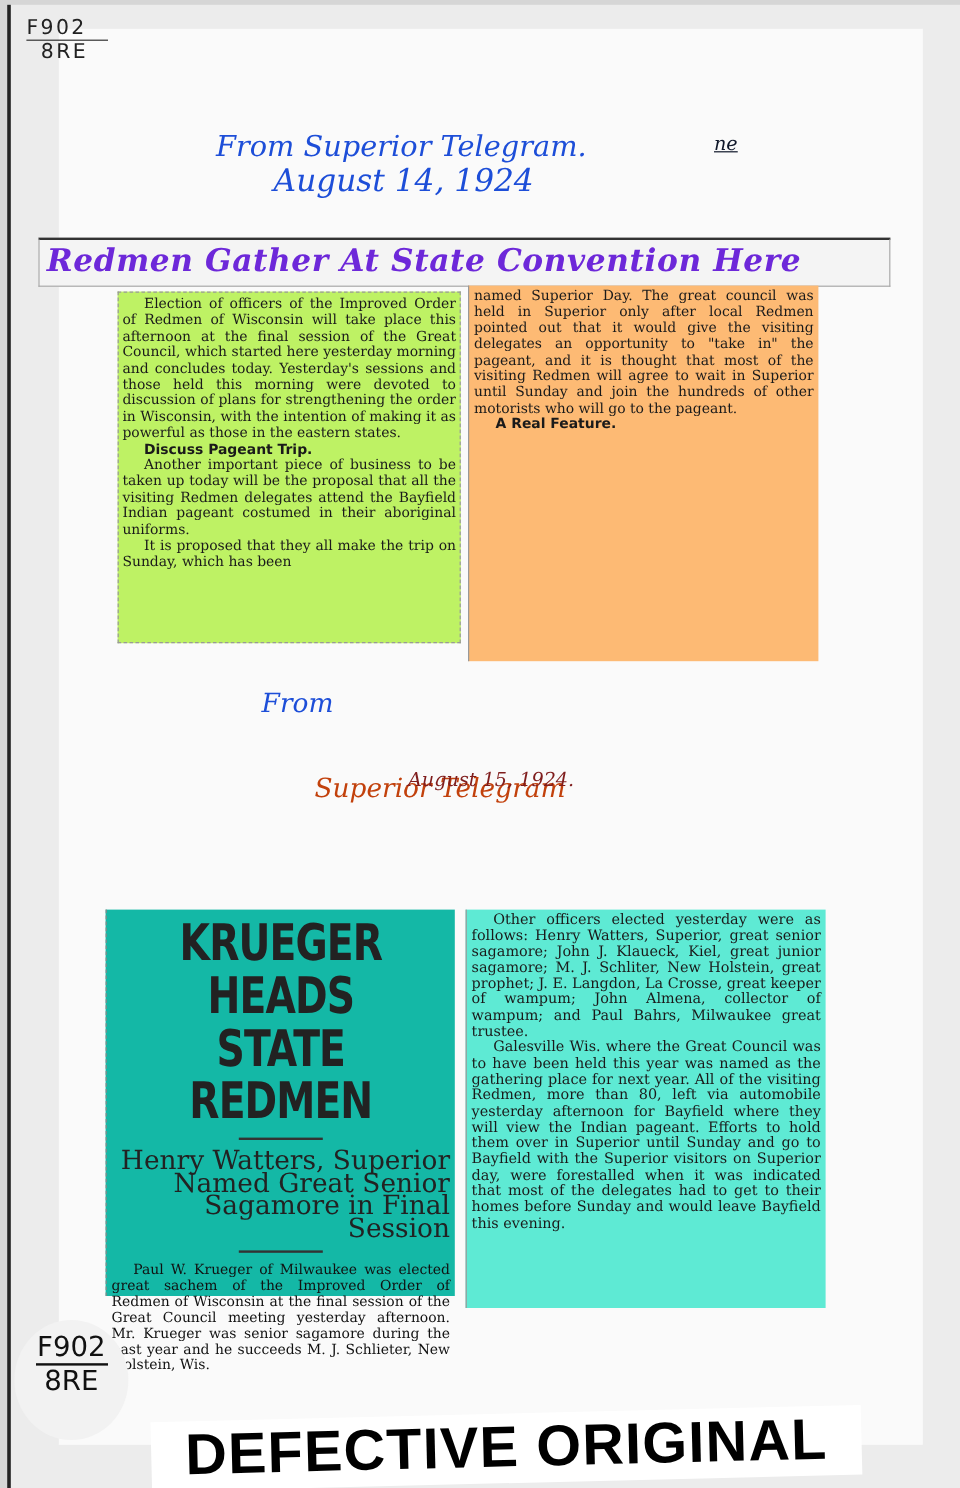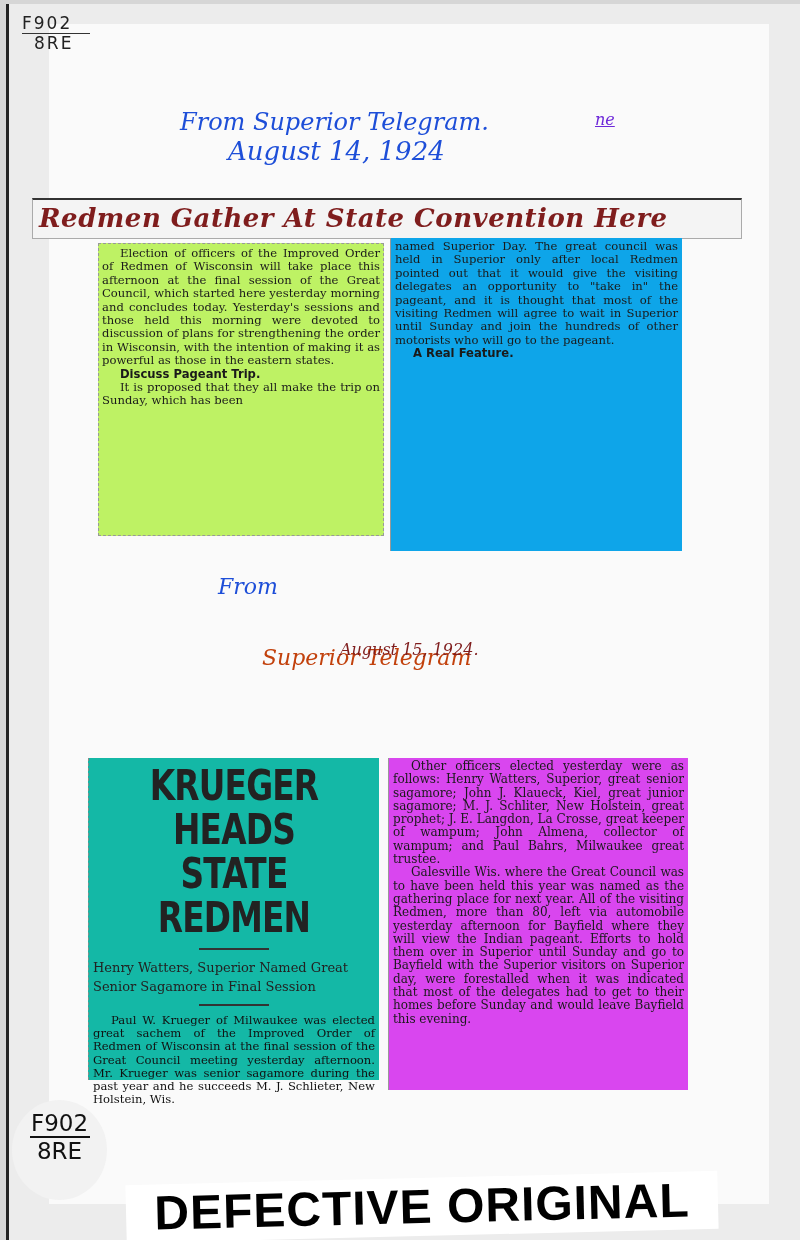--- a/index.html
+++ b/index.html
@@ -23,57 +23,57 @@
     font-family:"DejaVu Sans", sans-serif; font-size:17px; color:#222; line-height:18px;
     letter-spacing:2px;
   }
   .stamp-top .num { display:block; border-bottom:1px solid #333; padding-bottom:1px; width:68px; }
   .stamp-top .sub { display:block; padding-left:12px; }
   .hand {
     position:absolute; font-family:"DejaVu Serif", serif; font-style:italic; color:#1d4ed8;
   }
   .hand1 { left:180px; top:108px; font-size:24px; }
   .hand2 { left:228px; top:136px; font-size:26px; }
-  .hand-mark { left:595px; top:110px; font-size:16px; color:#6d28d9;text-decoration:underline; }
+  .hand-mark { left:595px; top:110px; font-size:16px; color:#0f172a;text-decoration:underline; }
   .hand3 { left:218px; top:574px; font-size:22px; }
   .hand4 { left:262px; top:610px; font-size:22px; color:#c2410c;margin-top:35px; }
   .hand5 { left:340px; top:640px; font-size:16px; color:#7f1d1d; }
 
   .clip1-head {
     position:absolute; left:32px; top:198px; width:708px; height:38px;
     background:#f4f4f4; border:1px solid #aaa; border-top:2px solid #333;
   }
   .clip1-head span {
     display:block; font-family:"DejaVu Serif", serif; font-weight:bold; font-style:italic;
-    font-size:26px; padding-left:6px; line-height:36px; color:#7f1d1d; letter-spacing:0.5px;
+    font-size:26px; padding-left:6px; line-height:36px; color:#6d28d9; letter-spacing:0.5px;
   }
   .col {
     position:absolute; font-family:"DejaVu Serif", serif; font-size:11.6px;
     line-height:13.4px; text-align:justify; color:#1a1a1a;
     background:#bef264;
   }
   .col1 { left:98px; top:243px; width:286px; height:293px; border:1px dashed #999; padding:3px 3px; box-sizing:border-box; }
-  .col2 { left:390px; top:238px; width:292px; height:313px; border-left:1px solid #999; padding:2px 4px; box-sizing:border-box; background:#0ea5e9; }
+  .col2 { left:390px; top:238px; width:292px; height:313px; border-left:1px solid #999; padding:2px 4px; box-sizing:border-box; background:#fdba74; }
   .col p { margin:0; text-indent:18px; }
   .subhead { text-align:left; font-family:"DejaVu Sans", sans-serif; font-weight:bold; font-size:11.6px; margin:0; }
 
   .clip2 { position:absolute; left:88px; top:758px; width:290px; height:322px; border-left:1px dashed #888; background:#14b8a6; }
   .big-head {
     font-family:"DejaVu Sans", sans-serif; font-weight:bold; font-size:42px; line-height:44px;
     text-align:center; transform:scaleX(0.78); transform-origin:center; color:#222;
     letter-spacing:-1px; margin-top:6px;
   }
   .big-head span { display:block; }
   .rule { width:70px; height:2px; background:#333; margin:8px auto; }
   .deck {
-    font-family:"DejaVu Serif", serif; font-size:13px; line-height:19px; text-align:left; padding:0 4px; color:#222;
+    font-family:"DejaVu Serif", serif; font-size:22px; line-height:19px; text-align:right; padding:0 4px; color:#222;
   }
   .clip2 .body { font-family:"DejaVu Serif", serif; font-size:11.6px; line-height:13.2px; text-align:justify; padding:0 4px; margin-top:4px; }
   .clip2 .body p { margin:0; text-indent:18px; }
-  .col3 { left:388px; top:758px; width:300px; height:332px; border-left:1px solid #999; padding:2px 4px; box-sizing:border-box; background:#d946ef; font-size:12px; line-height:13.3px; }
+  .col3 { left:388px; top:758px; width:300px; height:332px; border-left:1px solid #999; padding:2px 4px; box-sizing:border-box; background:#5eead4; font-size:12px; line-height:13.3px; }
 
   .circle {
     position:absolute; left:12px; top:1100px; width:95px; height:100px; border-radius:50%;
     background:#f2f2f2;
     font-family:"DejaVu Sans", sans-serif; font-size:23px; line-height:26px; text-align:center; color:#111;
     padding-top:10px; box-sizing:border-box;
   }
   .circle .num { display:block; border-bottom:2px solid #111; width:60px; margin:0 auto; }
   .defective {
     position:absolute; left:126px; top:1178px; width:592px; height:58px;
@@ -98,20 +98,21 @@
 <div class="hand hand2">August 14, 1924</div>
 <div class="hand hand-mark">ne</div>
 
 <div class="clip1-head">
   <span>Redmen Gather At State Convention Here</span>
 </div>
 
 <div class="col col1">
   <p>Election of officers of the Improved Order of Redmen of Wisconsin will take place this afternoon at the final session of the Great Council, which started here yesterday morning and concludes today. Yesterday's sessions and those held this morning were devoted to discussion of plans for strengthening the order in Wisconsin, with the intention of making it as powerful as those in the eastern states.</p>
   <p class="subhead">Discuss Pageant Trip.</p>
+  <p>Another important piece of business to be taken up today will be the proposal that all the visiting Redmen delegates attend the Bayfield Indian pageant costumed in their aboriginal uniforms.</p>
   <p>It is proposed that they all make the trip on Sunday, which has been</p>
 </div>
 
 <div class="col col2">
   <p style="text-indent:0">named Superior Day. The great council was held in Superior only after local Redmen pointed out that it would give the visiting delegates an opportunity to "take in" the pageant, and it is thought that most of the visiting Redmen will agree to wait in Superior until Sunday and join the hundreds of other motorists who will go to the pageant.</p>
   <p class="subhead">A Real Feature.</p>
 </div>
 
 <div class="hand hand3">From</div>
 <div class="hand hand4">Superior Telegram</div>

